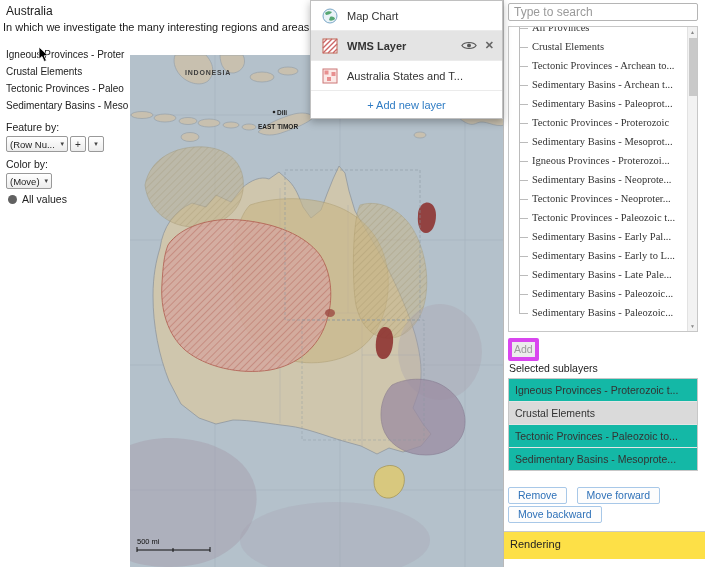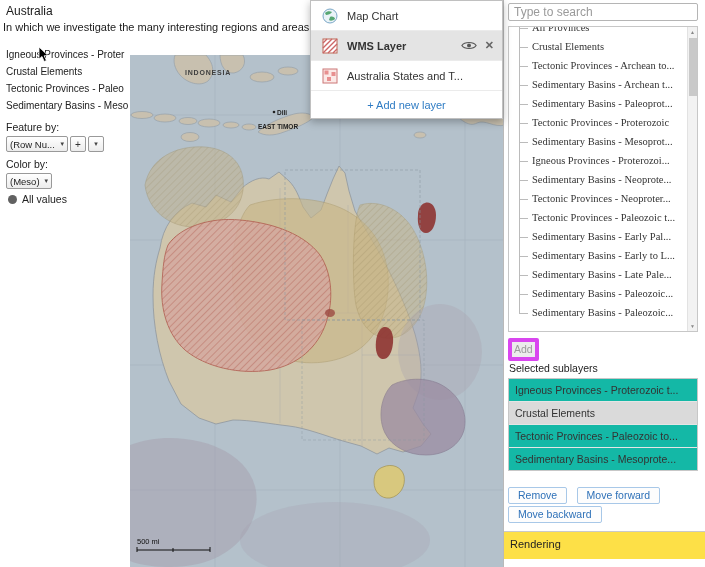--- a/index.html
+++ b/index.html
@@ -89,21 +89,21 @@
         <div class="mini-btn">
           <span class="caret">▾</span>
         </div>
       </div>
     </div>
 
     <div class="axis-color">
       <div class="axis-label">Color by:</div>
       <div class="controls-row">
         <div class="select color-select">
-          <span>(Meso)</span>
+          <span>(Move)</span>
           <span class="caret">▾</span>
         </div>
       </div>
     </div>
 
     <div class="all-values">
       <span class="dot"></span>
       <span>All values</span>
     </div>
 

